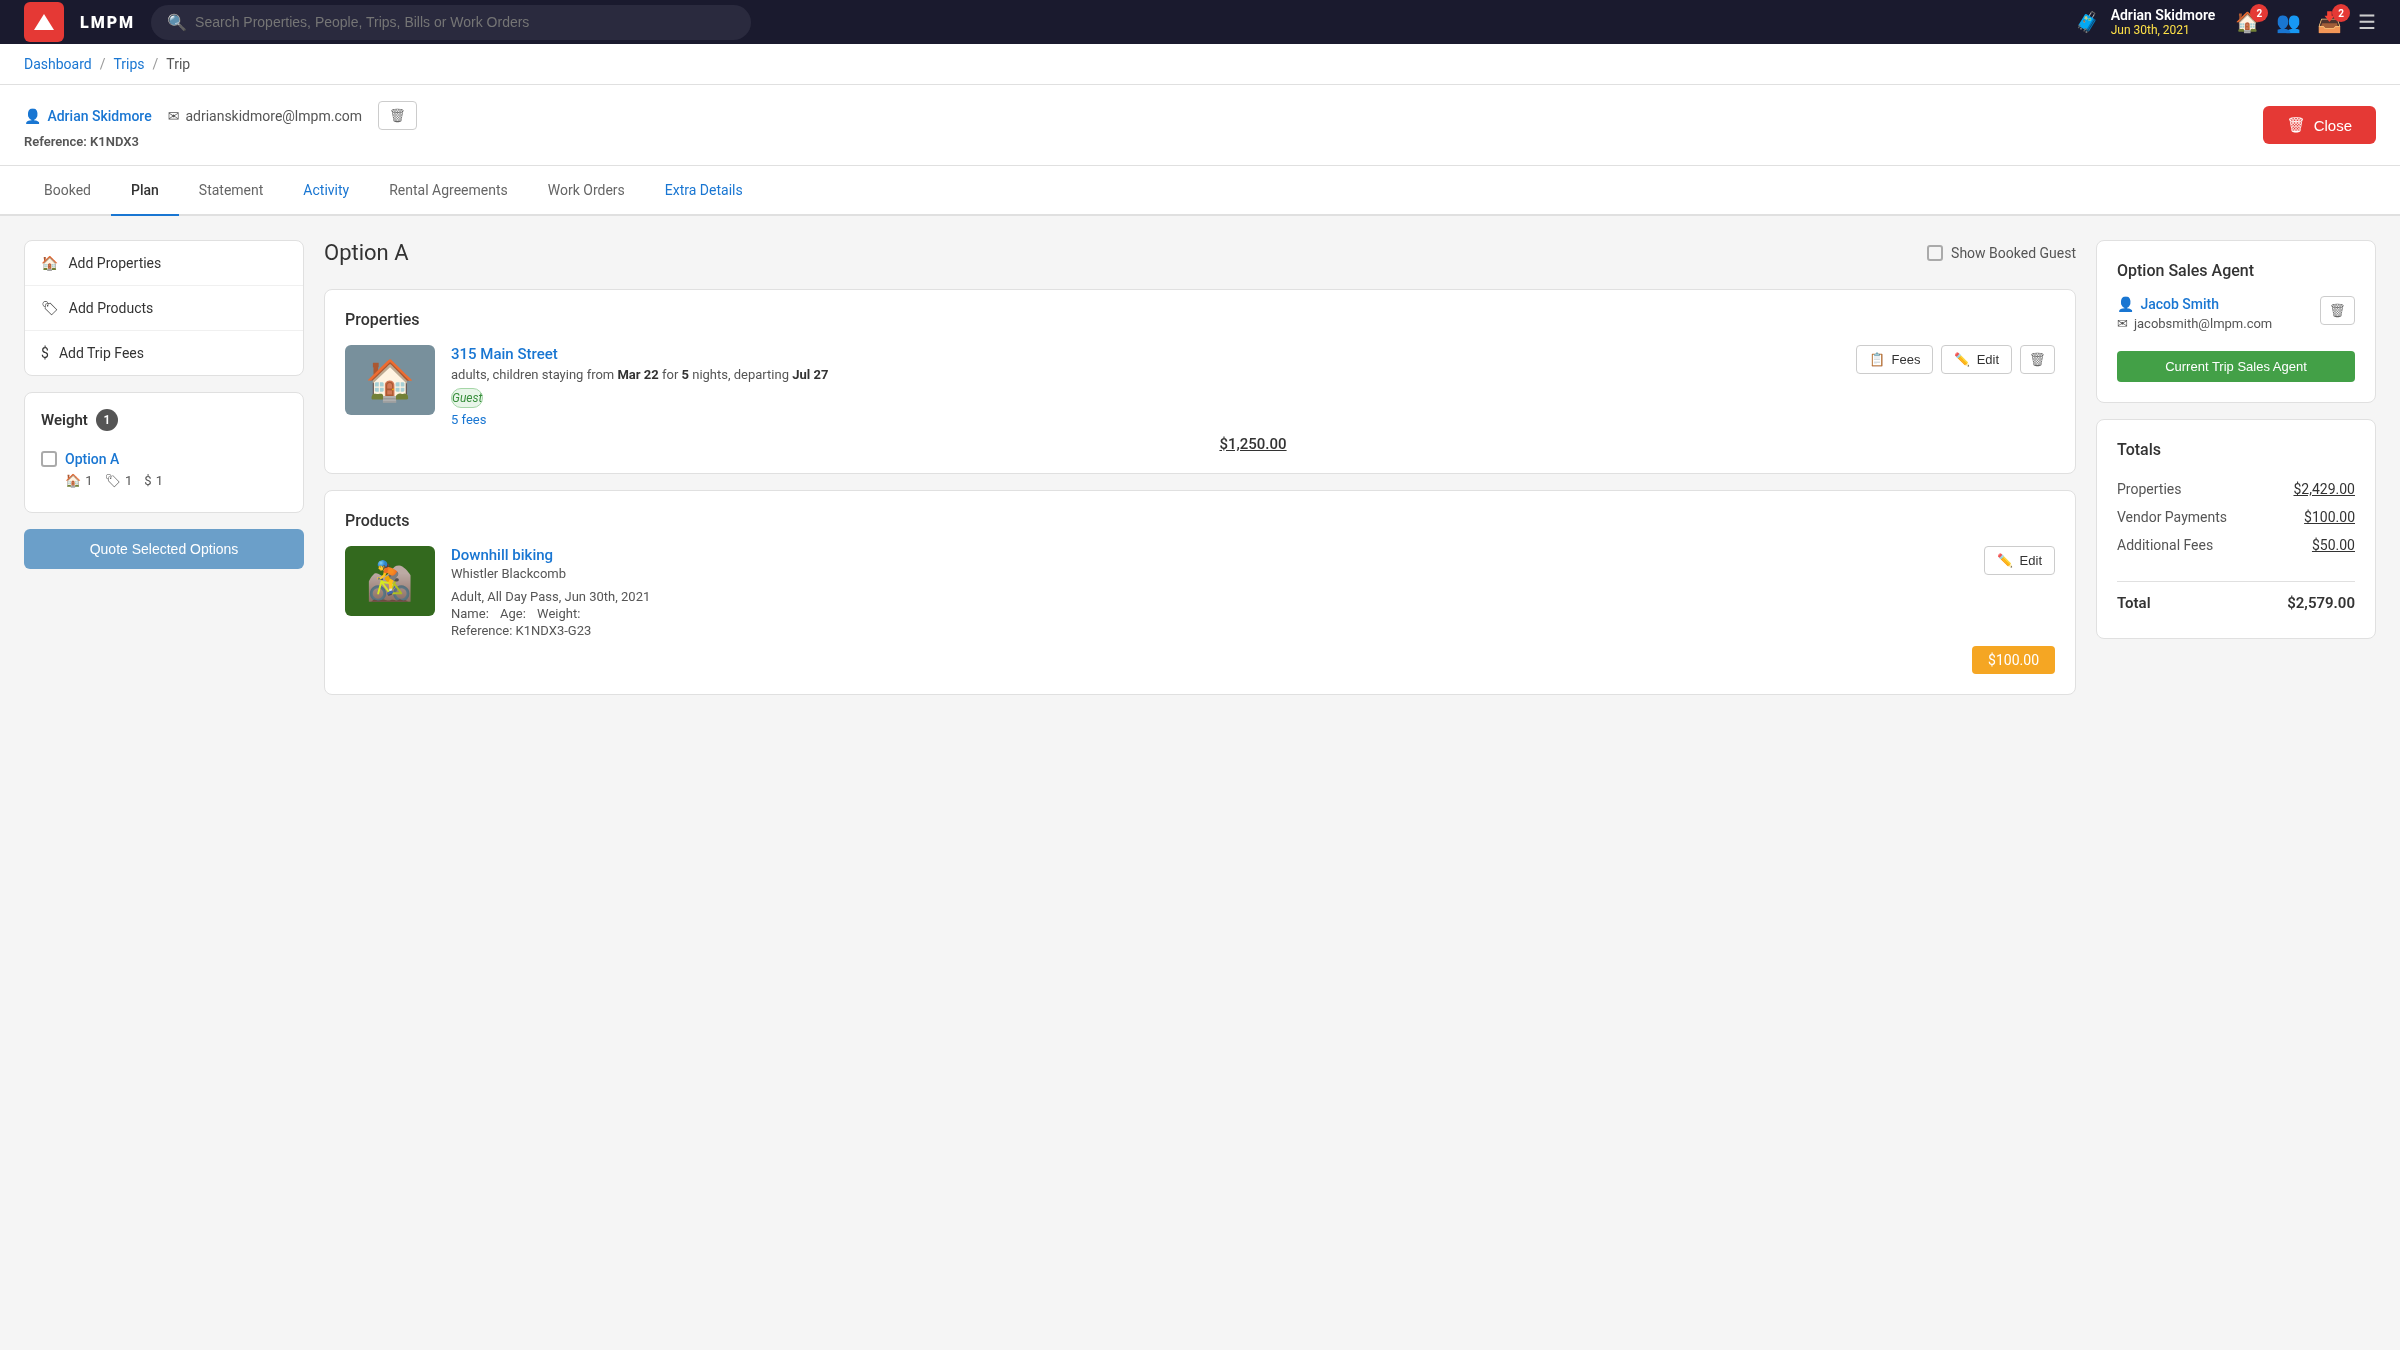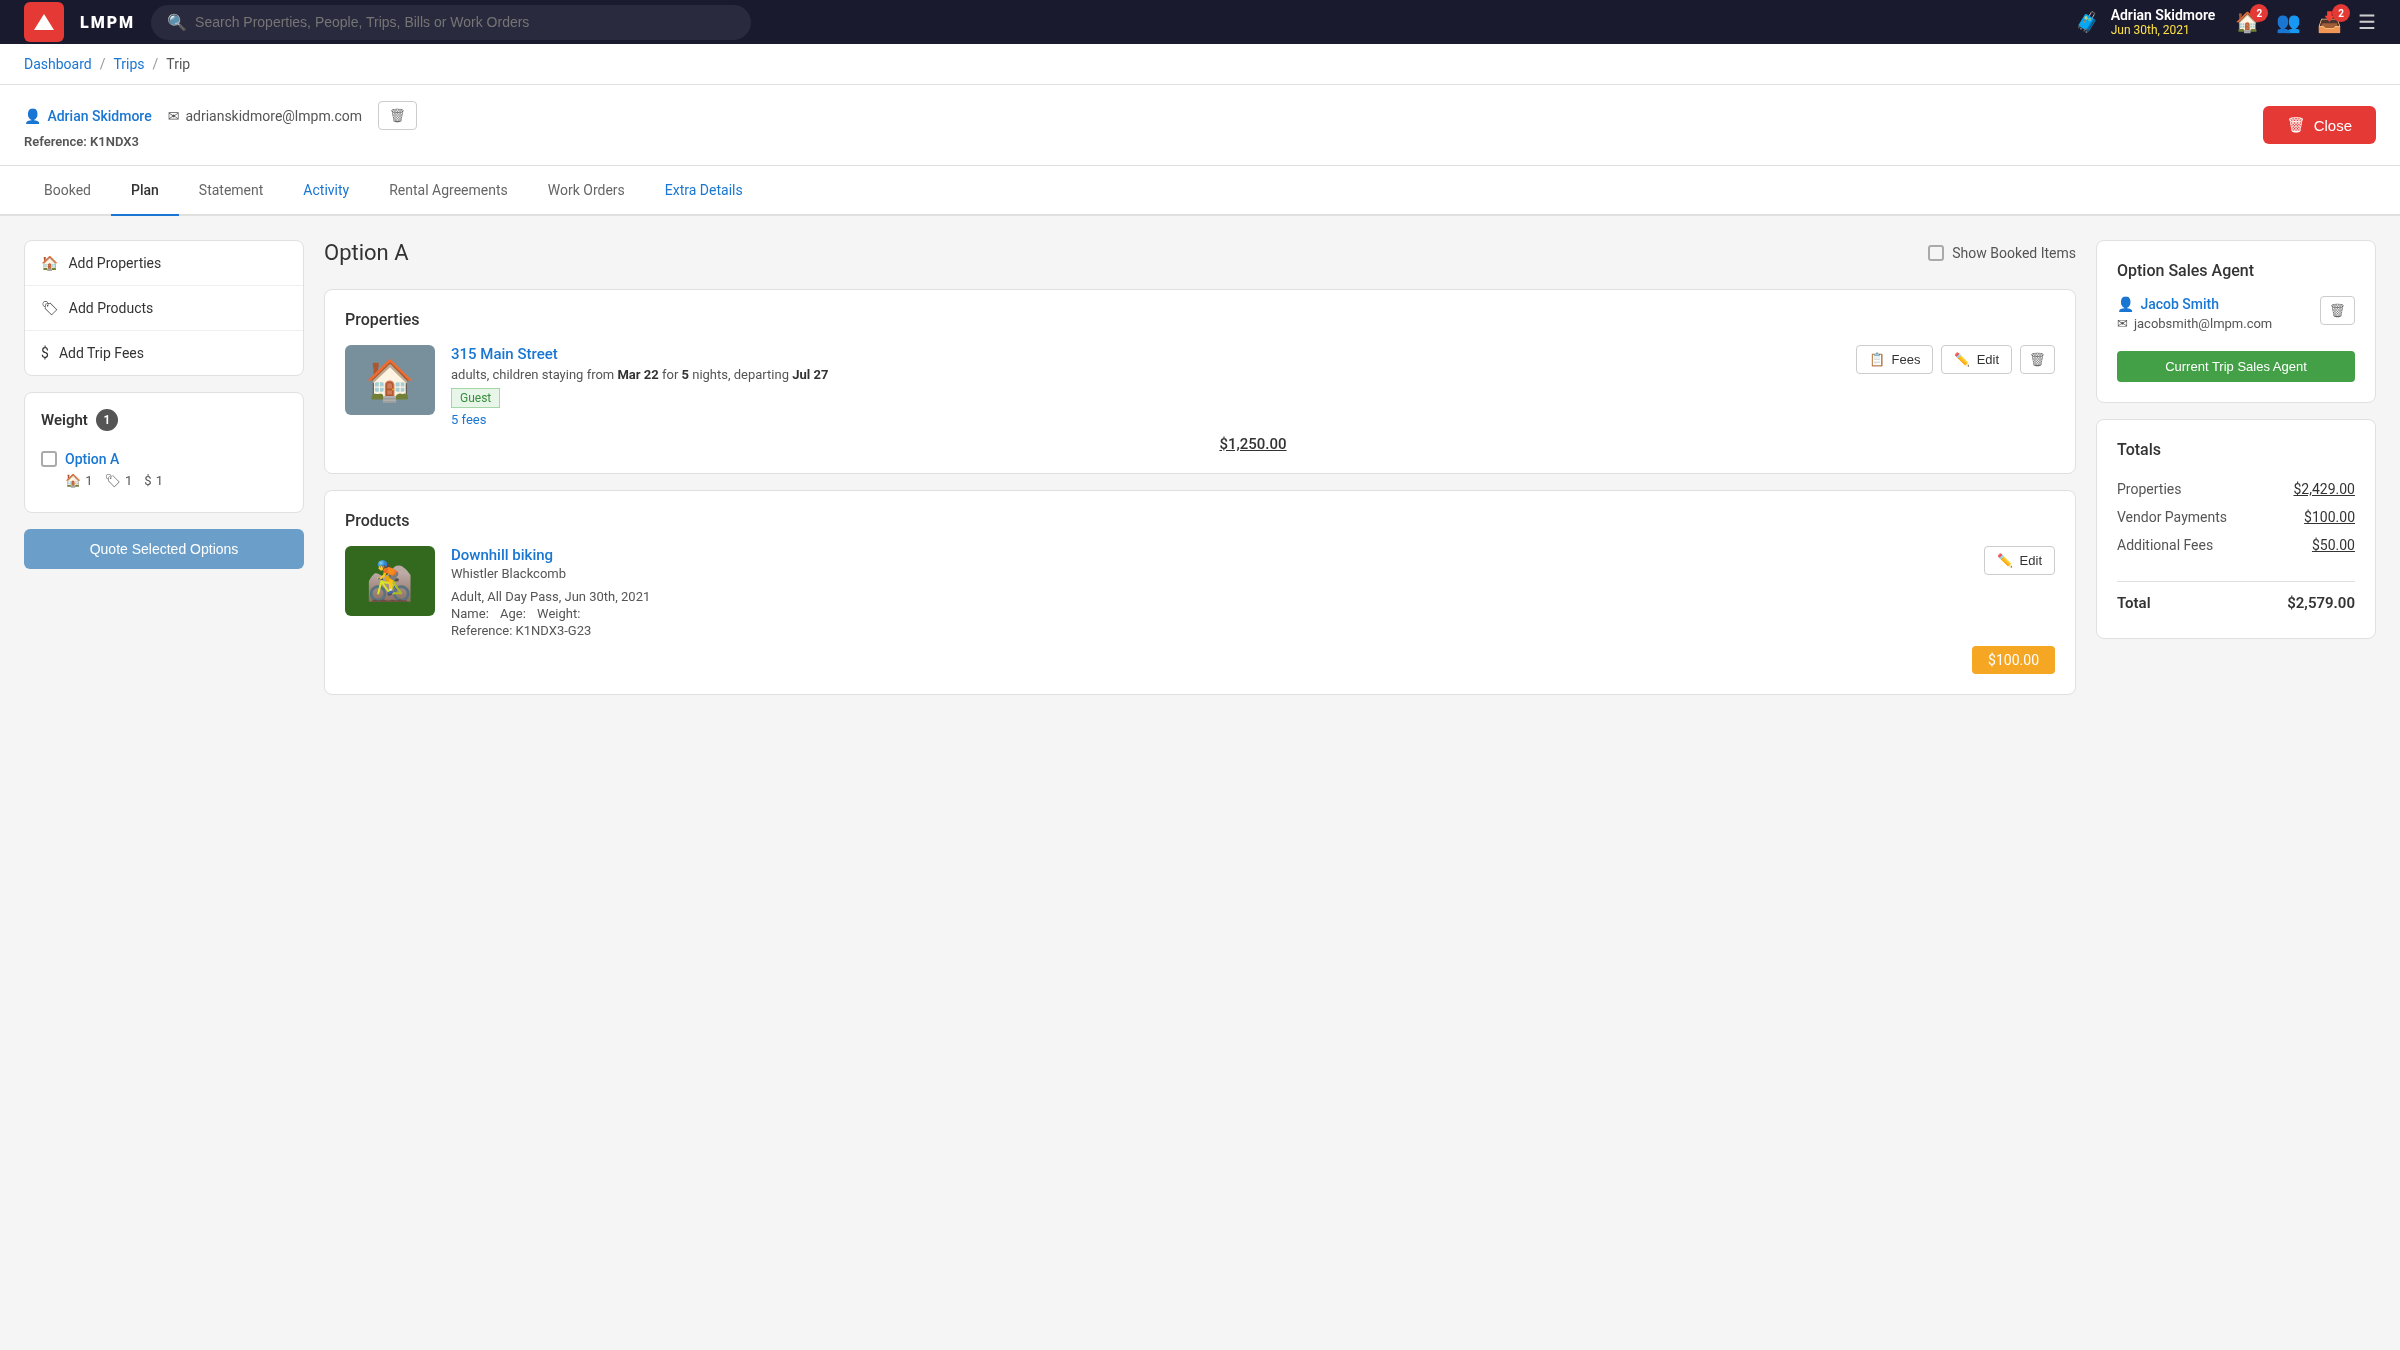--- a/index.html
+++ b/index.html
@@ -64,21 +64,21 @@
     .content { flex: 1; display: flex; flex-direction: column; gap: 16px; }
     .option-title-row { display: flex; align-items: center; justify-content: space-between; margin-bottom: 8px; }
     .option-title { font-size: 22px; font-weight: 400; color: #333; }
     .show-booked { display: flex; align-items: center; gap: 8px; color: #555; font-size: 14px; cursor: pointer; }
 
     .section-card { background: white; border: 1px solid #e0e0e0; border-radius: 8px; padding: 20px; }
     .section-title { font-size: 16px; font-weight: 500; color: #333; margin-bottom: 16px; }
     .property-name { color: #1976d2; font-weight: 500; font-size: 15px; margin-bottom: 4px; }
     .property-details { color: #555; font-size: 13px; margin-bottom: 6px; }
     .property-details b { color: #333; }
-    .guest-badge { display: inline-block; background: #e8f5e9; color: #388e3c; border: 1px solid #a5d6a7; border-radius: 0; padding: 2px 8px; font-size: 12px; margin-bottom: 4px; }
+    .guest-badge { display: inline-block; background: #e8f5e9; color: #388e3c; border: 1px solid #a5d6a7; border-radius: 10px; padding: 2px 0; font-size: 12px; margin-bottom: 4px; font-style: italic; }
     .fees-link { color: #1976d2; font-size: 13px; cursor: pointer; }
     .action-btn { border: 1px solid #ccc; background: white; border-radius: 4px; padding: 6px 12px; cursor: pointer; display: flex; align-items: center; gap: 6px; font-size: 13px; color: #333; }
     .icon-btn { border: 1px solid #ccc; background: white; border-radius: 4px; padding: 6px 8px; cursor: pointer; color: #666; }
     .property-price { text-align: right; font-size: 15px; font-weight: 500; margin-top: 8px; text-decoration: underline; cursor: pointer; color: #333; }
     .product-name { color: #1976d2; font-weight: 500; font-size: 15px; margin-bottom: 2px; }
     .product-sub { color: #555; font-size: 13px; margin-bottom: 8px; }
     .product-detail { color: #555; font-size: 13px; }
     .product-meta { color: #555; font-size: 13px; margin-top: 2px; }
     .product-ref { color: #555; font-size: 13px; margin-top: 2px; }
 
@@ -236,21 +236,21 @@
     </div>
 
     <button class="quote-btn">Quote Selected Options</button>
   </div>
 
   <div class="content">
     <div class="option-title-row">
       <h2 class="option-title">Option A</h2>
       <div class="show-booked">
         <div class="checkbox"></div>
-        <span>Show Booked Items</span>
+        <span>Show Booked Guest</span>
       </div>
     </div>
 
     <div class="section-card">
       <div class="section-title">Properties</div>
       <div>
         <div style="display:flex;align-items:flex-start;gap:16px;">
           <div class="house-img"></div>
           <div style="flex:1;">
             <div style="display:flex;align-items:flex-start;justify-content:space-between;">

